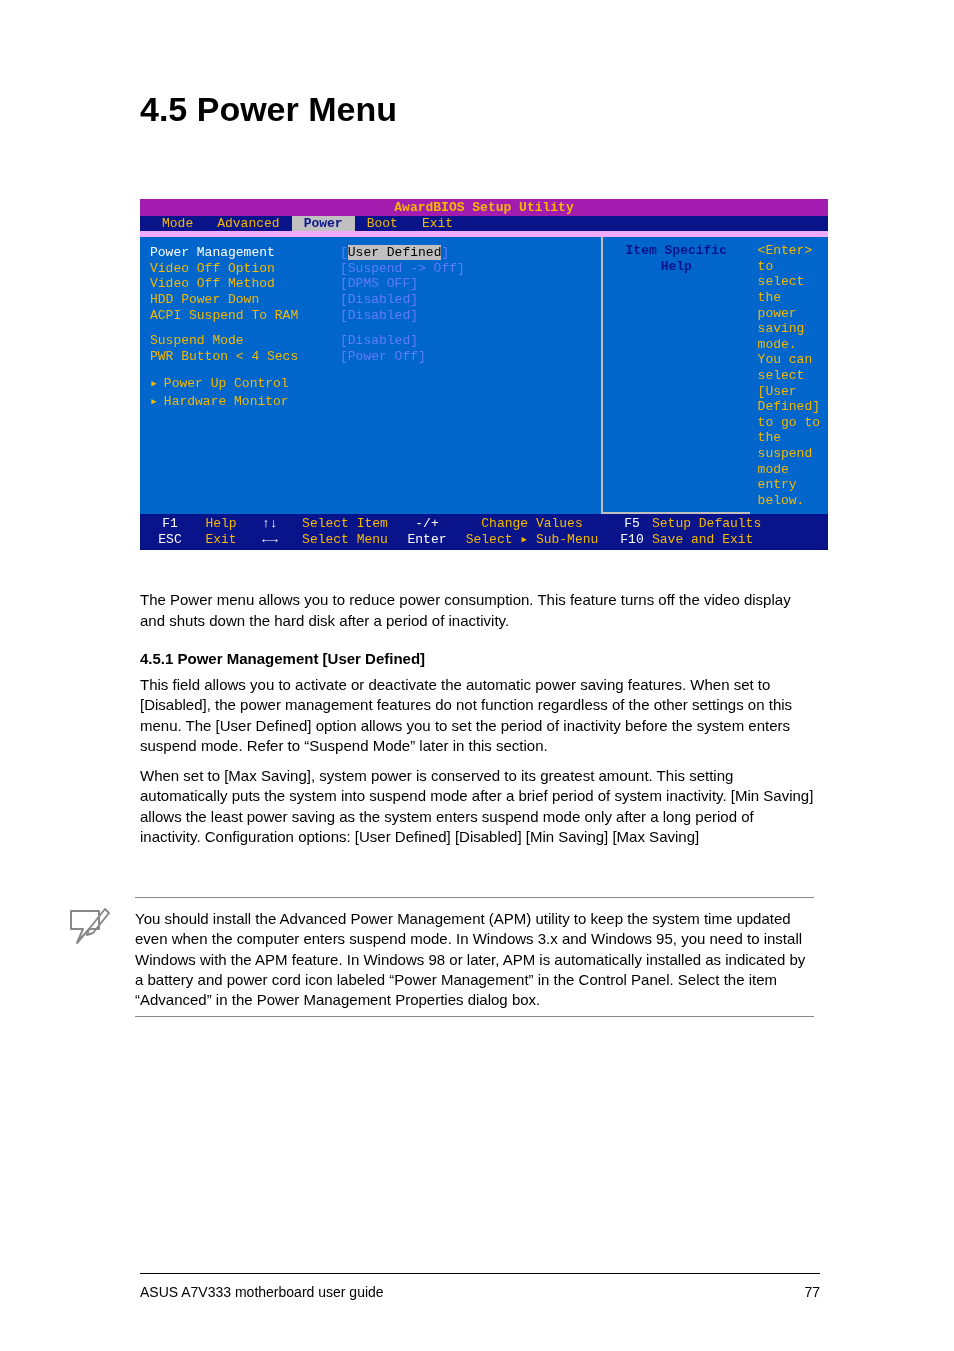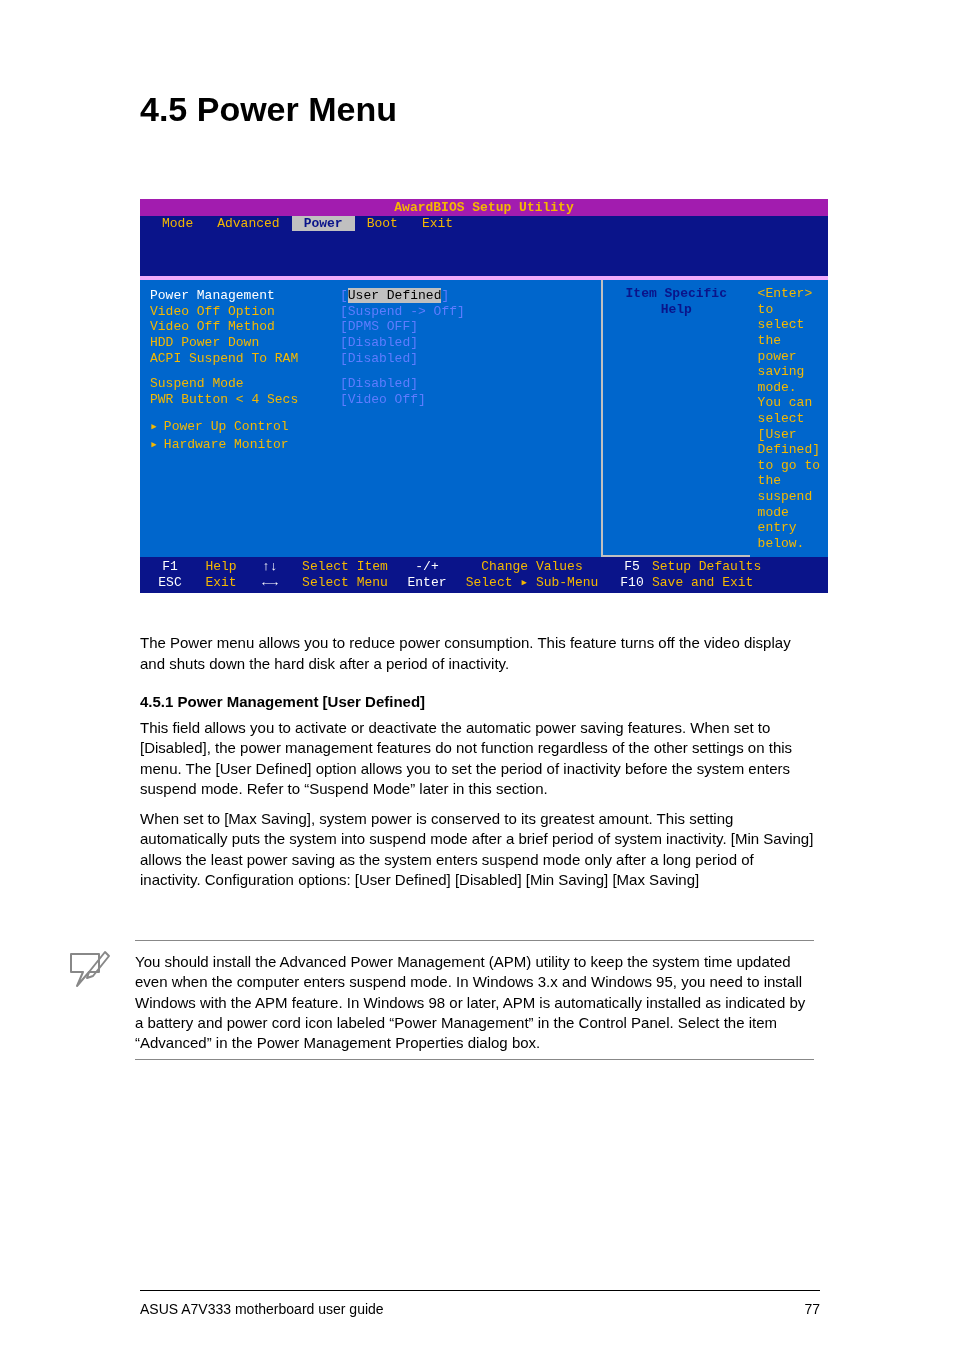--- a/index.html
+++ b/index.html
@@ -48,22 +48,21 @@
       color: #f5b800;
     }
     .bios-tab.active {
       background: #c0c0c0;
       color: #0a148a;
       font-weight: bold;
     }
     .bios-body {
       display: flex;
       background: #0066cc;
-      border-top: 4px solid #f0abfc;
-      margin-top: 45px;
+      border-top: 6px solid #f0abfc;
     }
     .bios-left {
       width: 67%;
       padding: 8px 10px 8px 10px;
       min-height: 260px;
     }
     .bios-right {
       width: 33%;
       border-left: 2px solid #c0c0c0;
       color: #f5b800;
@@ -153,21 +152,21 @@
       font-size: 15px;
       line-height: 1.35;
       padding: 6px 0 6px 15px;
     }
     .note-bottom {
       border-top: 1px solid #888;
       margin-left: 15px;
     }
     .page-footer {
       position: absolute;
-      bottom: 34px;
+      bottom: 51px;
       width: 680px;
       text-align: left;
     }
     .page-footer .line { border-top: 1px solid #000; }
     .page-footer .content {
       display: flex;
       justify-content: space-between;
       font-size: 14px;
       margin-top: 10px;
       color: #000;
@@ -210,21 +209,21 @@
         <span class="label">ACPI Suspend To RAM</span>
         <span class="value">[Disabled]</span>
       </div>
       <div class="gap"></div>
       <div class="bios-row">
         <span class="label">Suspend Mode</span>
         <span class="value">[Disabled]</span>
       </div>
       <div class="bios-row">
         <span class="label">PWR Button &lt; 4 Secs</span>
-        <span class="value">[Video Off]</span>
+        <span class="value">[Power Off]</span>
       </div>
       <div class="gap"></div>
       <div class="submenu-row">
         <span class="submenu-marker">▸</span><span>Power Up Control</span>
       </div>
       <div class="submenu-row">
         <span class="submenu-marker">▸</span><span>Hardware Monitor</span>
       </div>
     </div>
     <div class="bios-right">

